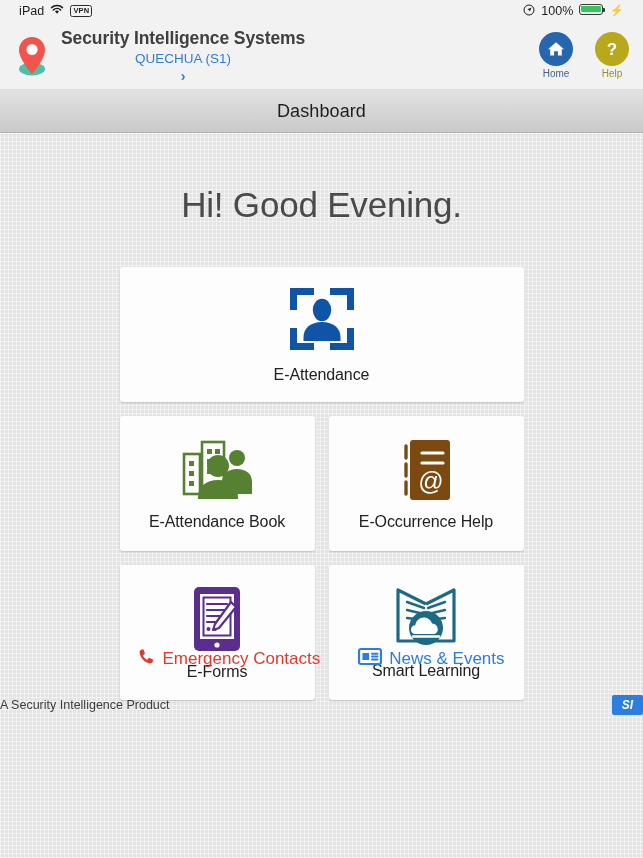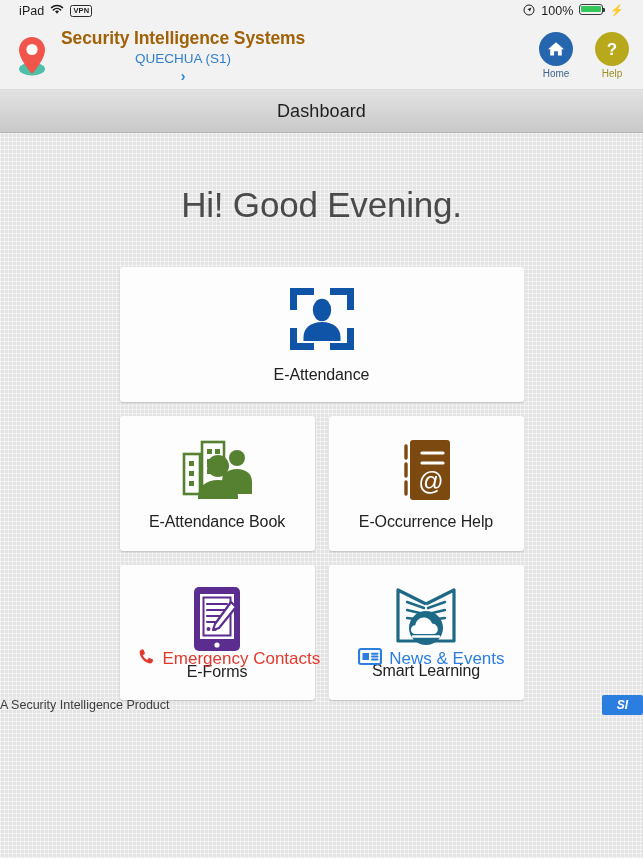--- a/index.html
+++ b/index.html
@@ -106,21 +106,21 @@
   .brand {
     display: flex;
     align-items: center;
     gap: 11px;
   }
   .pin-logo { width: 36px; height: 44px; flex: 0 0 36px; }
   .brand-text { display: flex; flex-direction: column; gap: 2px; }
   .brand-title {
     font-size: 17.5px;
     font-weight: bold;
-    color: #a16207;
+    color: #404040;
     letter-spacing: -.1px;
   }
   .brand-sub {
     font-size: 13.5px;
     color: #2f7fd0;
     display: flex;
     align-items: center;
     gap: 3px;
     flex-direction: column;
   }
@@ -241,21 +241,21 @@
     left: 0; right: 0;
     top: 562px;
     display: flex;
     align-items: center;
     justify-content: space-between;
     gap: 7px;
     font-size: 12.5px;
     color: #3d3d3d;
   }
   .si-logo {
-    width: 41px; height: 20px;
+    width: 31px; height: 20px;
     background: #2b7de0;
     border-radius: 2px;
     color: #fff;
     font-size: 12px;
     font-weight: bold;
     font-style: italic;
     display: flex;
     align-items: center;
     justify-content: center;
     line-height: 1;

